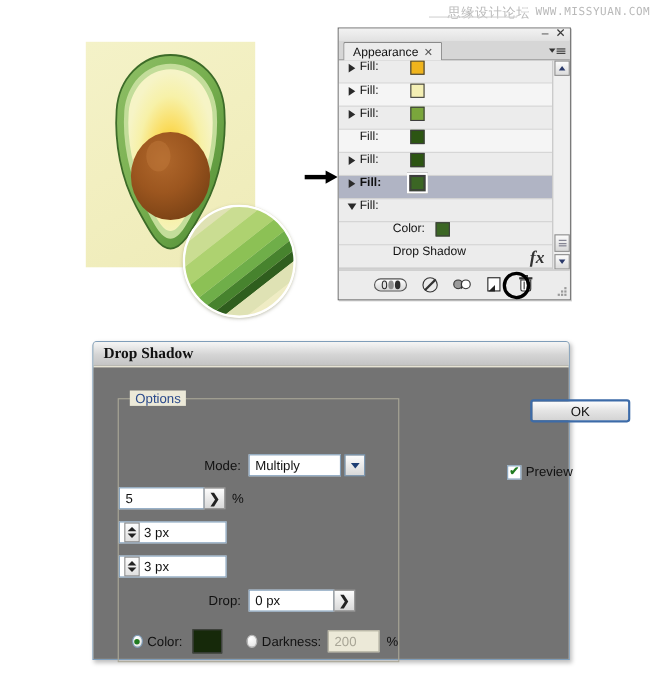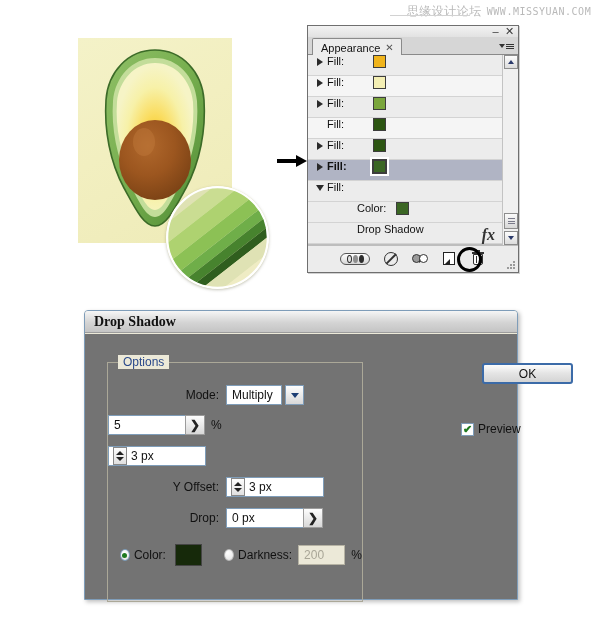--- a/index.html
+++ b/index.html
@@ -209,21 +209,21 @@
 
   #options-group {
     position:absolute; left:22px; top:28px; width:256px; height:240px;
     border:1px solid #aba898;
   }
   #options-legend {
     position:absolute; left:10px; top:-8px; padding:0 5px;
     background:#ece9d8; color:#2b4a8b; font-size:12px;
   }
 
-  .field-row { position:absolute; left:0; width:100%; height:24px; display:flex; align-items:center; }
+  .field-row { position:absolute; left:0; width:100%; height:24px; display:flex; align-items:center;margin-top:28px; }
   .field-label { width:118px; text-align:right; padding-right:7px; font-size:12px; color:#111; }
 
   .txtbox {
     height:20px; background:#fff; border:1px solid #7f9db9;
     display:flex; align-items:center; font-size:12px; color:#111;
     padding-left:5px;
   }
   .dd-btn {
     width:19px; height:20px; margin-left:3px;
     background:linear-gradient(#fdfdfd,#d8d8d8);
@@ -495,21 +495,21 @@
     <span id="dialog-title">Drop Shadow</span>
   </div>
 
   <div id="dialog-body">
 
     <div id="options-group">
       <span id="options-legend">Options</span>
 
       <div class="field-row" style="top:20px;">
         <span class="field-label">Mode:</span>
-        <span class="txtbox" style="width:56px;">Multiply</span>
+        <span class="txtbox" style="width:84px;">Multiply</span>
         <span class="dd-btn">
             <span class="ch"></span>
           </span>
       </div>
 
       <div class="field-row" style="top:50px;">
         <span class="txtbox" style="width:78px;">5</span>
         <span class="arrow-btn">❯</span>
         <span class="pct">%</span>
       </div>
@@ -518,21 +518,20 @@
         <span class="txtbox" style="width:98px;padding-left:2px;">
           <span class="spin">
               <span class="u"></span>
               <span class="d"></span>
             </span>
           <span>3 px</span>
         </span>
       </div>
 
       <div class="field-row" style="top:112px;">
-        <span class="field-label">Y Offset:</span>
         <span class="txtbox" style="width:98px;padding-left:2px;">
           <span class="spin">
               <span class="u"></span>
               <span class="d"></span>
             </span>
           <span>3 px</span>
         </span>
       </div>
 
       <div class="field-row" style="top:143px;">

